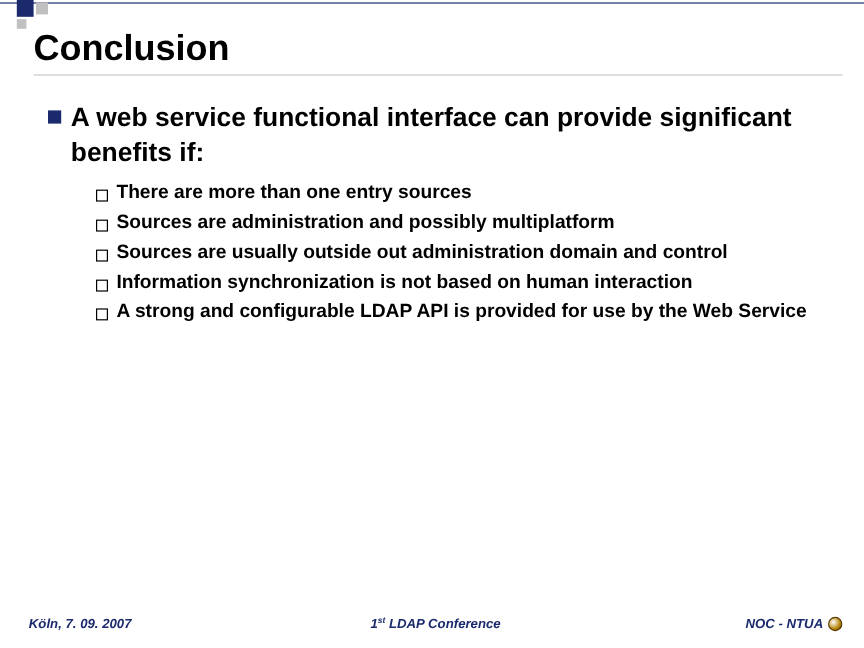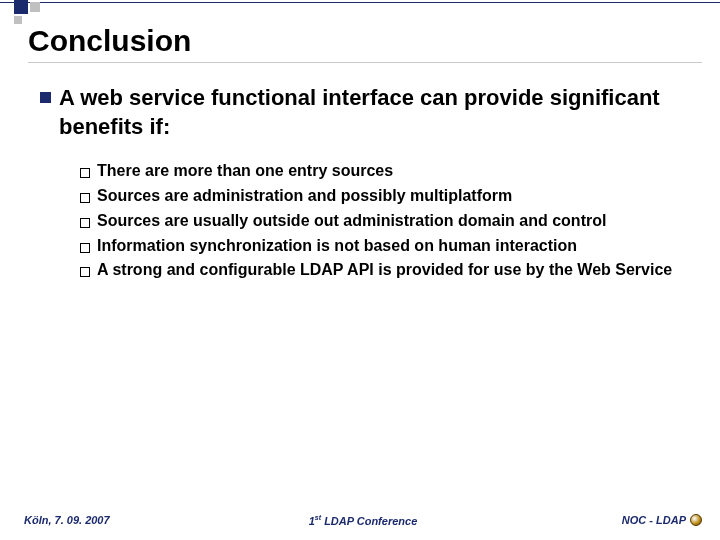--- a/index.html
+++ b/index.html
@@ -68,21 +68,21 @@
     left: 40px;
     right: 30px;
   }
   .level1 {
     display: flex;
     align-items: flex-start;
     font-weight: bold;
     font-size: 22px;
     line-height: 1.3;
     color: #000;
-    margin-bottom: 20px;
+    margin-bottom: 10px;
   }
   .square-bullet {
     display: inline-block;
     width: 11px; height: 11px;
     background: #1a2a6c;
     margin-right: 8px;
     margin-top: 8px;
     flex-shrink: 0;
   }
   .sublist {
@@ -185,17 +185,17 @@
       </div>
     </div>
   </div>
 
   <div class="footer">
     <span class="footer-left">Köln, 7. 09. 2007</span>
     <span class="footer-center">
       <span>1</span><sup>st</sup><span> LDAP Conference</span>
     </span>
     <span class="footer-right">
-      <span>NOC - LDAP</span>
+      <span>NOC - NTUA</span>
       <span class="logo-dot"></span>
     </span>
   </div>
 </div>
 
 </body></html>

